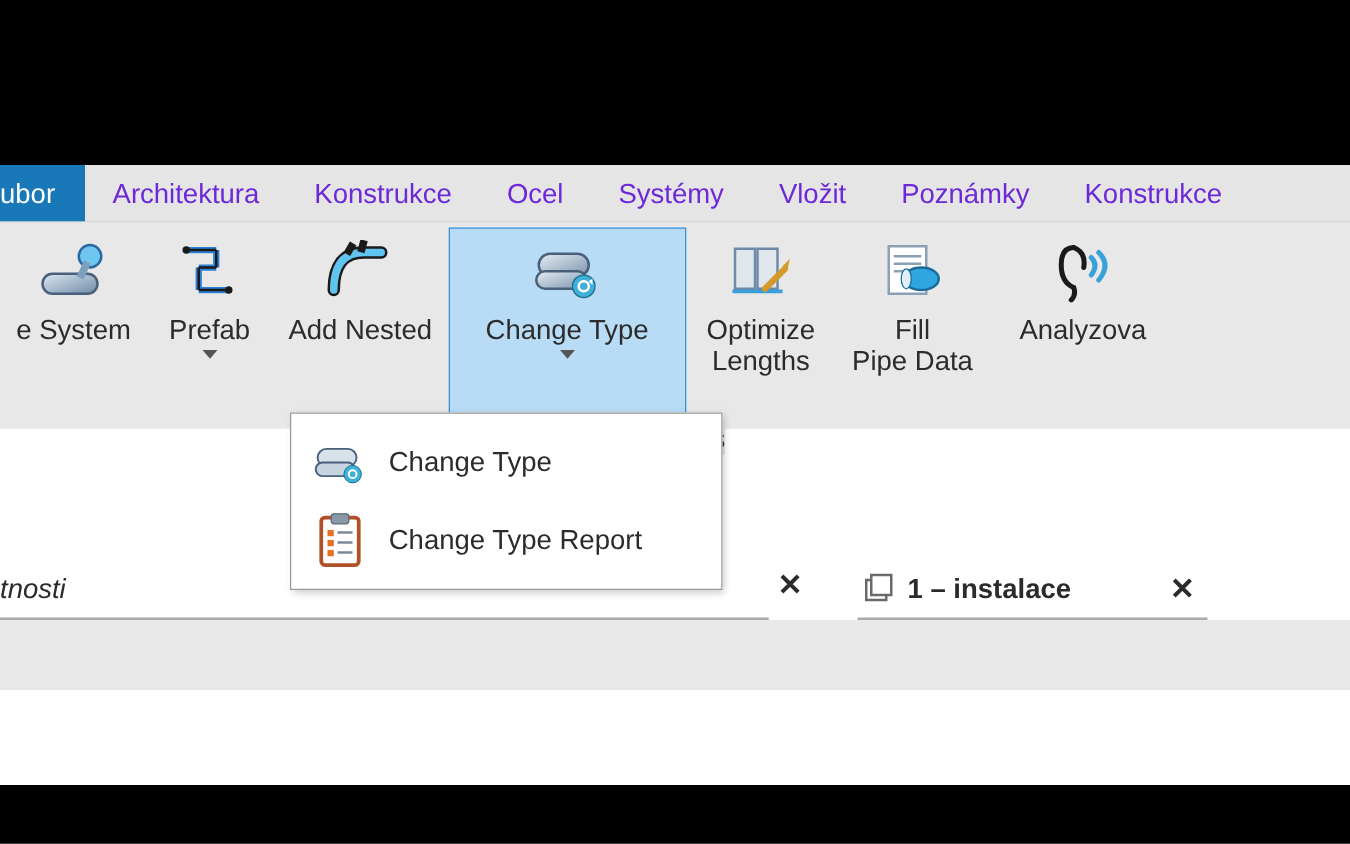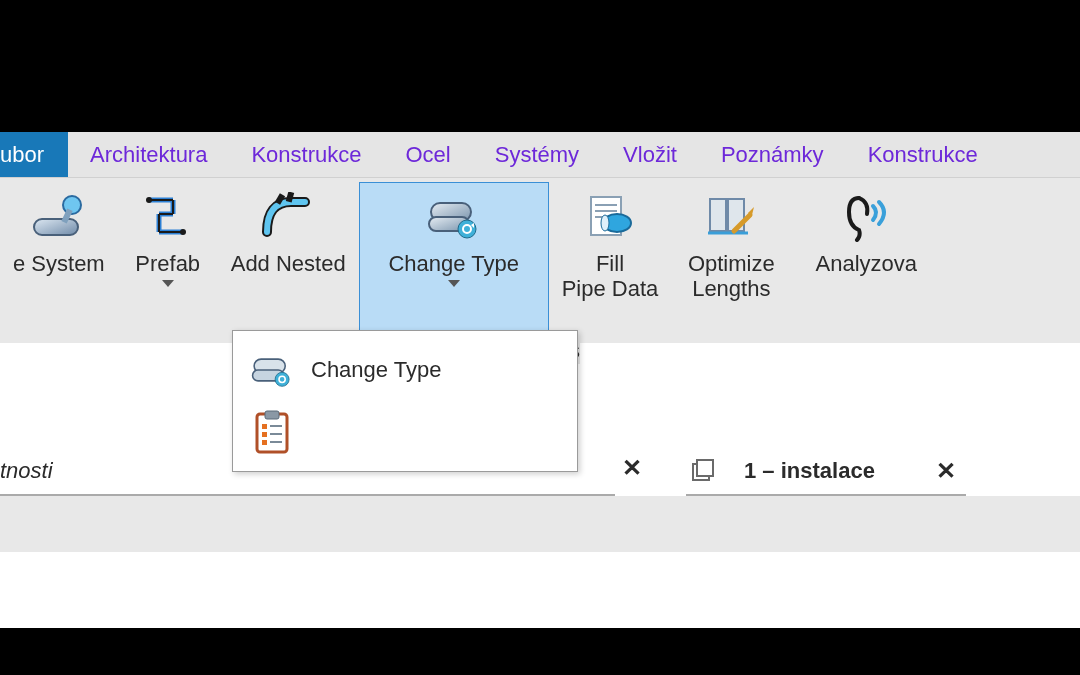--- a/index.html
+++ b/index.html
@@ -106,21 +106,21 @@
     width: 615px;
   }
   .panel-tab-left .txt { margin-left: 0; font-style: italic; }
   .panel-tab-right {
     position: absolute;
     left: 686px;
     top: 316px;
     height: 48px;
     display: flex;
     align-items: center;
-    gap: 28px;
+    gap: 10px;
     font-size: 22px;
     font-weight: 600;
     color: #2b2b2b;
     padding: 0 4px;
     border-bottom: 2px solid #aaa;
     width: 280px;
   }
   .close-x {
     font-size: 24px;
     font-weight: 600;
@@ -264,44 +264,44 @@
           <path d="M44 32 l3 -2 l0 5 z" fill="#fff"></path>
         </svg>
       </div>
       <div class="label">Change Type</div>
       <div class="dropdown-caret"></div>
     </div>
 
     <div class="ribbon-btn" style="min-width:120px">
       <div class="icon-slot">
         <svg width="54" height="48" viewBox="0 0 54 48">
+          <rect x="6" y="6" width="16" height="32" fill="#dfe6ec" stroke="#6f8aa8" stroke-width="2"></rect>
+          <rect x="24" y="6" width="16" height="32" fill="#dfe6ec" stroke="#6f8aa8" stroke-width="2"></rect>
+          <line x1="4" y1="40" x2="44" y2="40" stroke="#3a9ed8" stroke-width="3"></line>
+          <path d="M30 38 L46 22" stroke="#d69a2a" stroke-width="5" stroke-linecap="round"></path>
+          <path d="M44 20 L50 14 L48 22 z" fill="#d69a2a"></path>
+        </svg>
+      </div>
+      <div class="label">Optimize
+Lengths</div>
+    </div>
+
+    <div class="ribbon-btn" style="min-width:120px">
+      <div class="icon-slot">
+        <svg width="54" height="48" viewBox="0 0 54 48">
           <rect x="8" y="4" width="30" height="38" fill="#fff" stroke="#8aa0b4" stroke-width="2"></rect>
           <line x1="12" y1="12" x2="34" y2="12" stroke="#8aa0b4" stroke-width="2"></line>
           <line x1="12" y1="18" x2="34" y2="18" stroke="#8aa0b4" stroke-width="2"></line>
           <line x1="12" y1="24" x2="34" y2="24" stroke="#8aa0b4" stroke-width="2"></line>
           <ellipse cx="34" cy="30" rx="14" ry="9" fill="#2fa6df" stroke="#1a6a9a" stroke-width="2"></ellipse>
           <ellipse cx="22" cy="30" rx="4" ry="8" fill="#dff0fa" stroke="#1a6a9a"></ellipse>
         </svg>
       </div>
       <div class="label">Fill
 Pipe Data</div>
-    </div>
-
-    <div class="ribbon-btn" style="min-width:120px">
-      <div class="icon-slot">
-        <svg width="54" height="48" viewBox="0 0 54 48">
-          <rect x="6" y="6" width="16" height="32" fill="#dfe6ec" stroke="#6f8aa8" stroke-width="2"></rect>
-          <rect x="24" y="6" width="16" height="32" fill="#dfe6ec" stroke="#6f8aa8" stroke-width="2"></rect>
-          <line x1="4" y1="40" x2="44" y2="40" stroke="#3a9ed8" stroke-width="3"></line>
-          <path d="M30 38 L46 22" stroke="#d69a2a" stroke-width="5" stroke-linecap="round"></path>
-          <path d="M44 20 L50 14 L48 22 z" fill="#d69a2a"></path>
-        </svg>
-      </div>
-      <div class="label">Optimize
-Lengths</div>
     </div>
 
     <div class="ribbon-btn" style="min-width:150px">
       <div class="icon-slot">
         <svg width="54" height="50" viewBox="0 0 54 50">
           <path d="M20 6 Q10 6 10 20 Q10 34 20 38 Q22 44 18 48" fill="none" stroke="#1a1a1a" stroke-width="4" stroke-linecap="round"></path>
           <path d="M20 6 Q30 10 28 22" fill="none" stroke="#1a1a1a" stroke-width="4" stroke-linecap="round"></path>
           <path d="M34 14 Q40 20 34 28" stroke="#3aa0da" stroke-width="4" fill="none" stroke-linecap="round"></path>
           <path d="M40 10 Q50 20 40 32" stroke="#3aa0da" stroke-width="4" fill="none" stroke-linecap="round"></path>
         </svg>
@@ -351,14 +351,15 @@
         <rect x="5" y="4" width="30" height="38" rx="3" fill="#fff" stroke="#b05028" stroke-width="3"></rect>
         <rect x="13" y="1" width="14" height="8" rx="2" fill="#8a98a5" stroke="#5a6a78"></rect>
         <rect x="10" y="14" width="5" height="5" fill="#e57020"></rect>
         <rect x="10" y="22" width="5" height="5" fill="#e57020"></rect>
         <rect x="10" y="30" width="5" height="5" fill="#e57020"></rect>
         <line x1="18" y1="16" x2="30" y2="16" stroke="#7a8a98" stroke-width="2"></line>
         <line x1="18" y1="24" x2="30" y2="24" stroke="#7a8a98" stroke-width="2"></line>
         <line x1="18" y1="32" x2="30" y2="32" stroke="#7a8a98" stroke-width="2"></line>
       </svg>
     </span>
+    <span>Change Type Report</span>
   </div>
 </div>
 
 </body></html>

